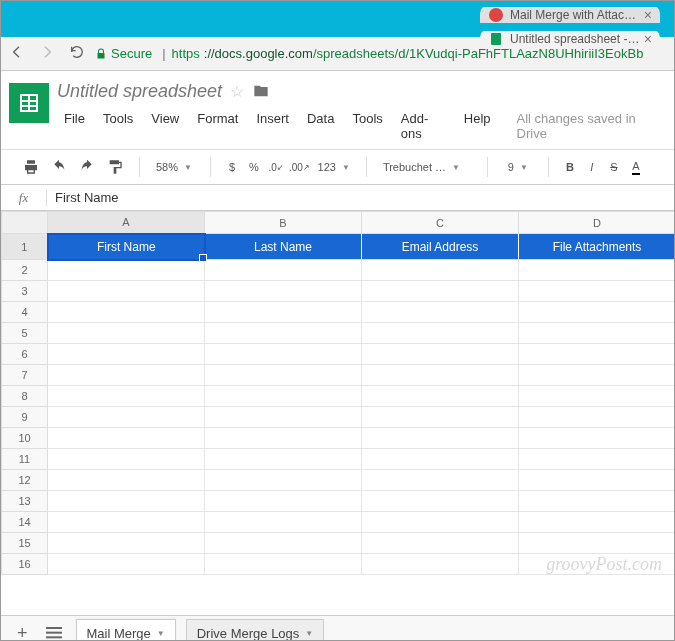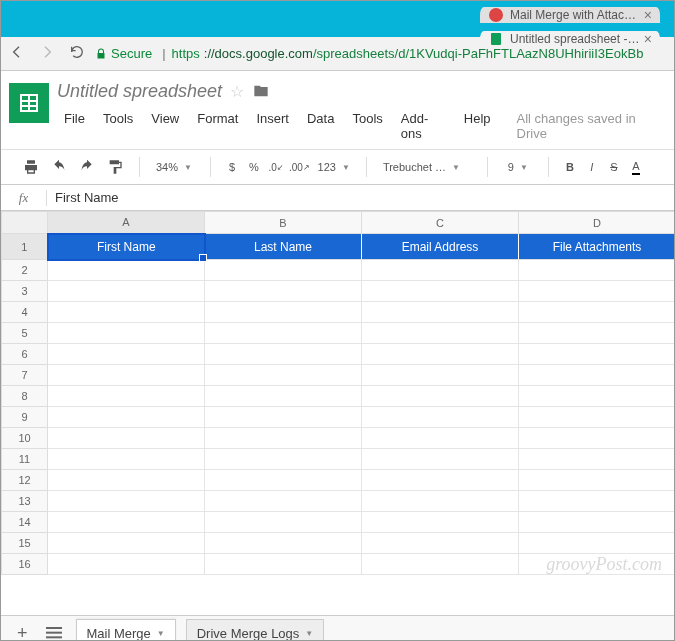--- a/index.html
+++ b/index.html
@@ -174,21 +174,21 @@
         </svg>
       </div>
     <div class="tb-btn">
         <svg viewBox="0 0 24 24">
           <path d="M18 4V2H4v6h14V6h2v6H10v10h4V14h8V4h-4z"></path>
         </svg>
       </div>
   </div>
   <div class="tb-divider"></div>
   <div class="tb-dd">
-      <span>34%</span>
+      <span>58%</span>
       <span class="caret">▼</span>
     </div>
   <div class="tb-divider"></div>
   <div class="tb-group">
     <div class="tb-btn tb-text">$</div>
     <div class="tb-btn tb-text">%</div>
     <div class="tb-btn tb-text" style="font-size:10px">
         <span>.0</span>
         <span style="font-size:8px">↙</span>
       </div>

